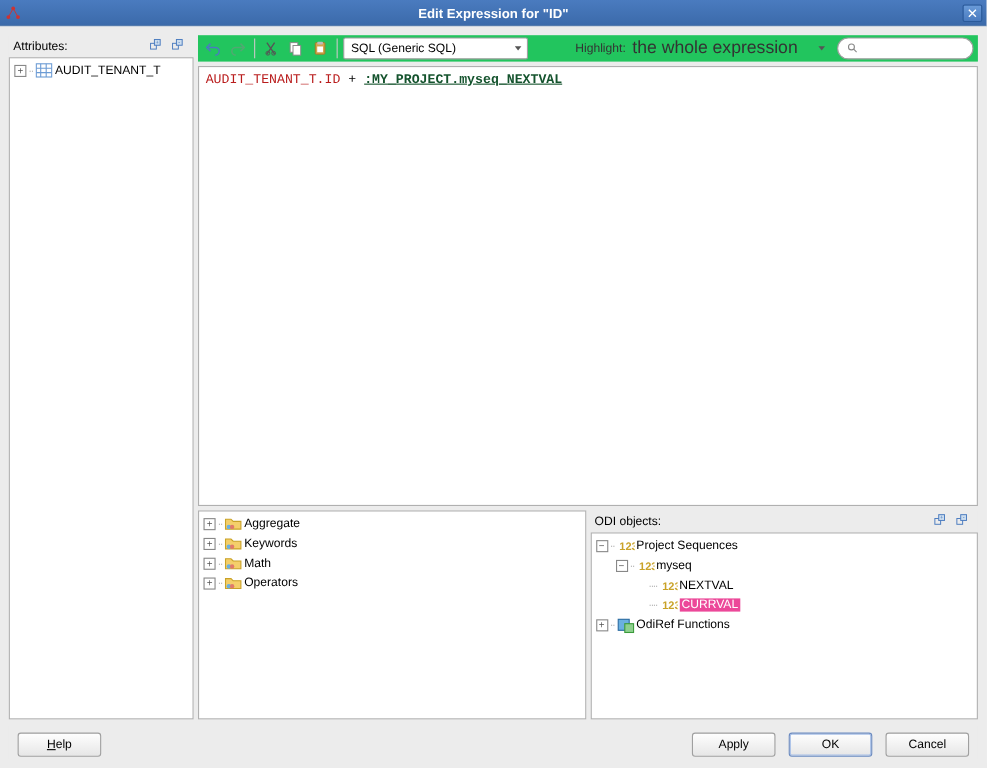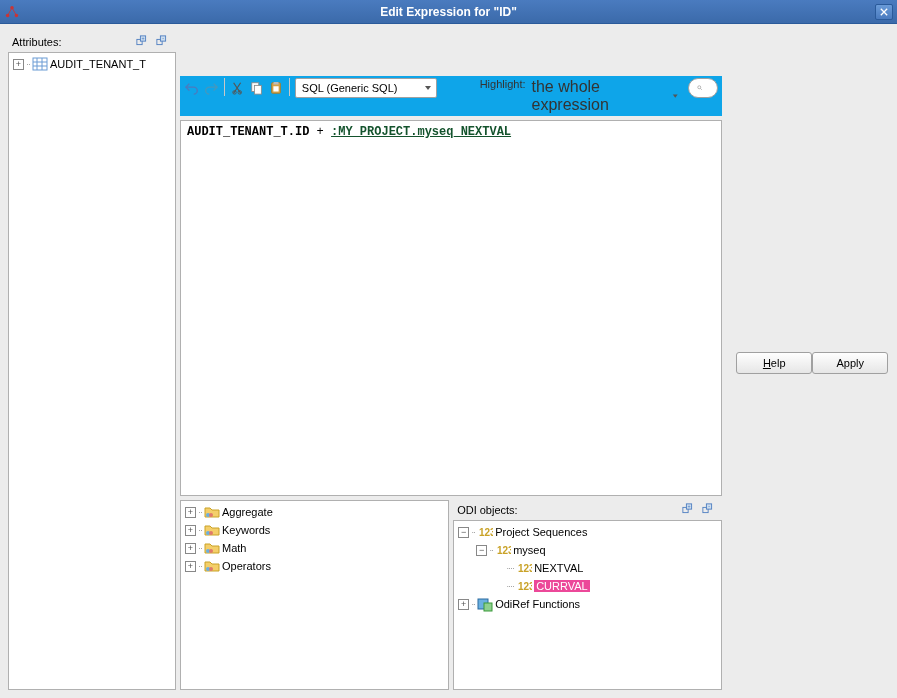--- a/index.html
+++ b/index.html
@@ -44,21 +44,21 @@
   color: #fff;
   display: flex; align-items: center; justify-content: center;
   font-size: 10px;
   cursor: pointer;
 }
 .dialog-body {
   flex: 1;
   background: #ececec;
   padding: 8px;
   display: flex;
-  flex-direction: row;
+  flex-direction: column;
   gap: 6px;
 }
 .main-panels {
   flex: 1;
   display: flex;
   gap: 4px;
 }
 .left-panel {
   width: 168px;
   display: flex;
@@ -80,25 +80,24 @@
 }
 .panel-body {
   flex: 1;
   background: #fff;
   border: 1px solid #b0b0b0;
   overflow: auto;
   padding: 2px;
 }
 .editor-toolbar {
   display: flex;
-  align-items: flex-start;
+  align-items: center;
   padding: 2px 4px;
   gap: 2px;
-  background: #0ea5e9;
-  margin-top: 44px;
+  background: #22c55e;
 }
 .editor-toolbar .sep { width:1px; height:18px; background:#c8c8c8; margin:0 3px; }
 .tb-btn {
   width: 20px; height: 20px;
   display: flex; align-items: center; justify-content: center;
   cursor: pointer;
   border-radius: 2px;
 }
 .dropdown {
   display: flex;
@@ -135,21 +134,21 @@
 .editor-area {
   flex: 1;
   background: #fff;
   border: 1px solid #b0b0b0;
   padding: 4px 6px;
   font-family: "Courier New", monospace;
   font-size: 12px;
   overflow: auto;
   white-space: pre-wrap;
 }
-.code-col { color: #000000; font-weight: bold; }
+.code-col { color: #b91c1c; font-weight: normal; }
 .code-plain { color: #000; }
 .code-seq { color: #14532d; font-weight: bold; text-decoration: underline; }
 .bottom-panels {
   display: flex;
   gap: 4px;
   height: 190px;
 }
 .func-panel, .odi-panel {
   flex: 1;
   display: flex;

